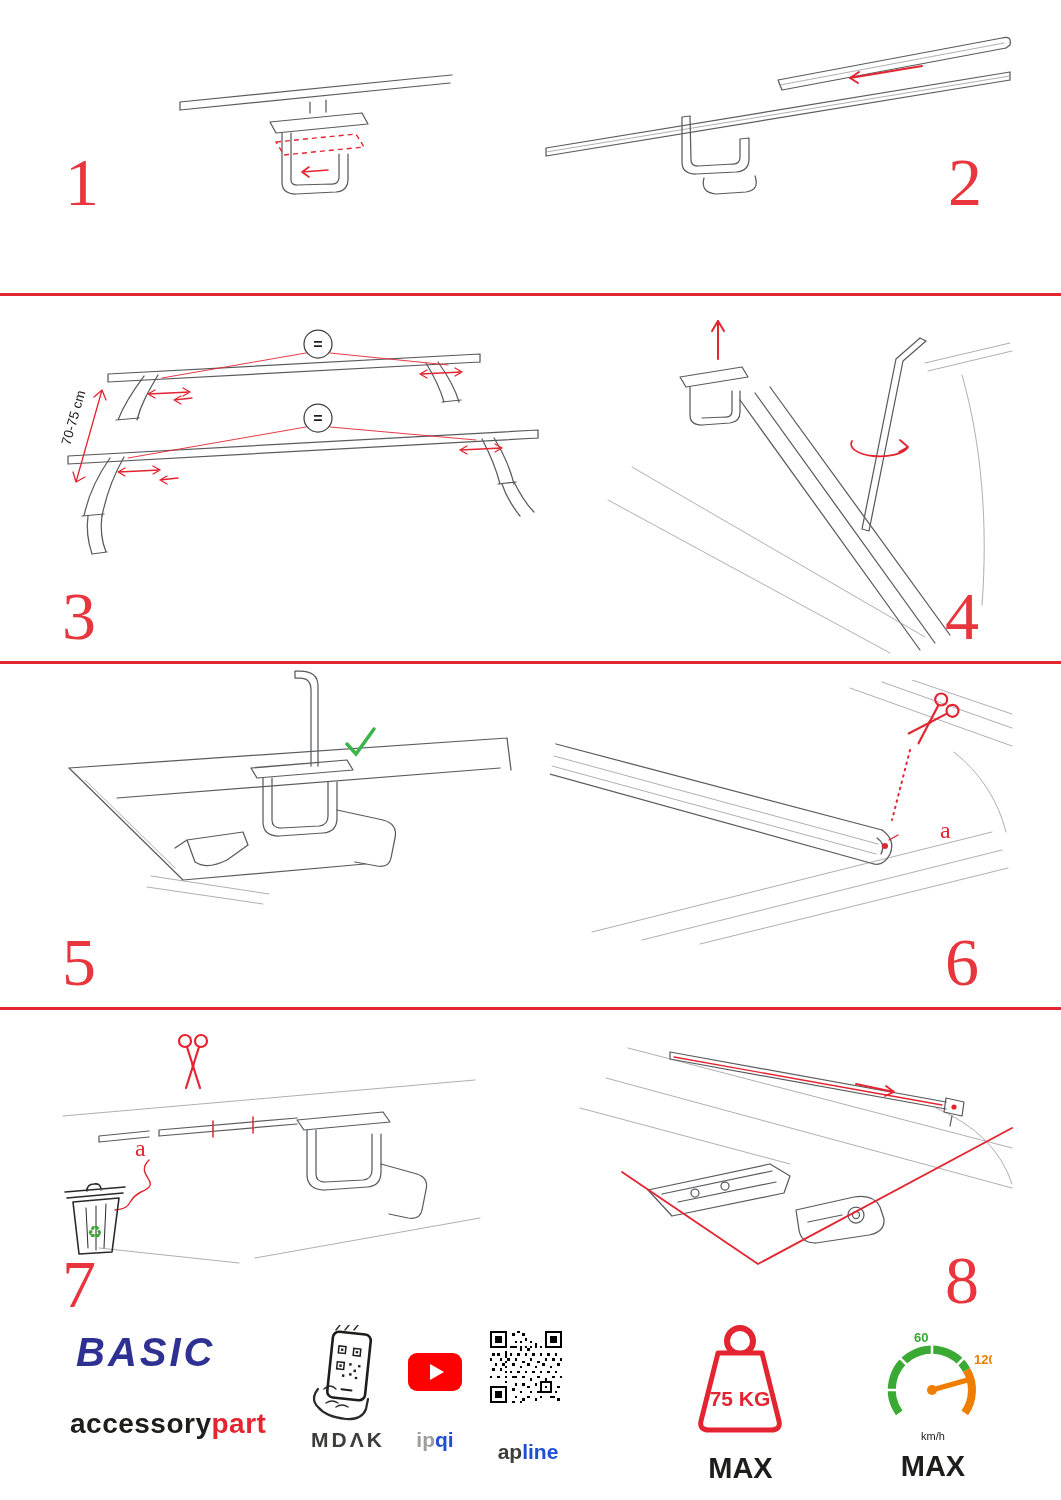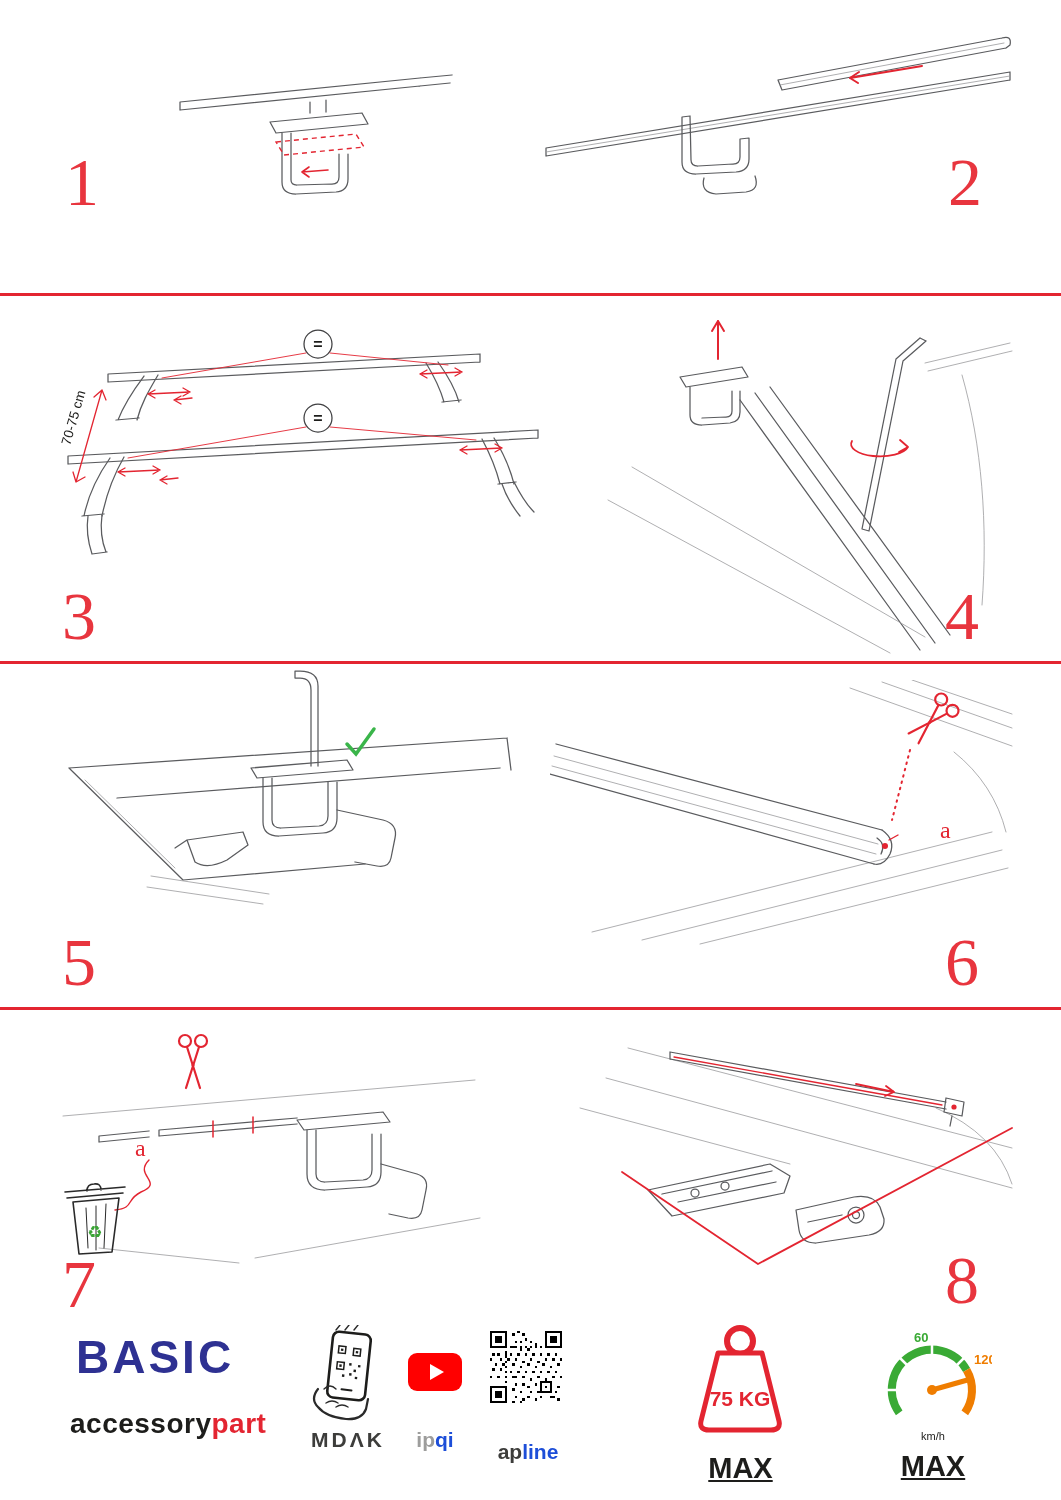--- a/index.html
+++ b/index.html
@@ -23,32 +23,32 @@
   .red-dots { stroke:#e32531; fill:none; stroke-width:2; stroke-dasharray:1.5 5; stroke-linecap:round; }
   .ink { stroke:#2a2a2a; stroke-width:1.6; fill:none; stroke-linecap:round; stroke-linejoin:round; }
   .eqtxt { font-family:"Liberation Sans", sans-serif; font-size:16px; font-weight:bold; fill:#1d1d1b; }
   .dimtxt { font-family:"Liberation Sans", sans-serif; font-size:13.5px; fill:#1d1d1b; }
   .atxt { font-family:"Liberation Serif", serif; font-size:24px; fill:#e32531; }
   .rectxt { font-family:"DejaVu Sans", sans-serif; font-size:17px; fill:#3aa435; }
 
   
   .footer { position:absolute; left:0; top:1320px; width:1061px; height:180px; }
   .brand {
-    position:absolute; left:76px; top:10px; font-size:46px; font-weight:700;
-    letter-spacing:3px; color:#2e3192; font-family:"Liberation Sans", sans-serif;
+    position:absolute; left:76px; top:10px; font-size:40px; font-weight:700;
+    letter-spacing:3px; color:#2e3192; font-family:"Liberation Sans", sans-serif;font-style:italic;
   }
   .subbrand { position:absolute; left:70px; top:88px; font-size:28px; font-weight:700; color:#1d1d1b; letter-spacing:0.5px; }
   .subbrand .red-t { color:#e32531; }
   .logo-text { position:absolute; text-align:center; font-size:21px; font-weight:700; color:#3d3d3b; }
   .mdak { left:296px; top:108px; width:104px; letter-spacing:3px; }
   .ipqi  { left:398px; top:108px; width:74px; }
   .apline{ left:482px; top:120px; width:92px; }
   .gray-t { color:#9d9d9c; }
   .red-t { color:#1d4ed8; }
-  .max-label { position:absolute; text-align:center; font-size:29px; font-weight:700; color:#1d1d1b;text-decoration:underline; }
+  .max-label { position:absolute; text-align:center; font-size:29px; font-weight:700; color:#1d1d1b; }
   .weight-max { left:683px; top:132px; width:115px; }
   .speed-max  { left:874px; top:130px; width:118px; }
   .kmh { position:absolute; left:874px; top:110px; width:118px; text-align:center; font-size:11px; color:#1d1d1b; }
   .weighttxt { font-family:"Liberation Sans", sans-serif; font-size:21px; font-weight:bold; fill:#e32531; }
   .gauge60 { font-family:"Liberation Sans", sans-serif; font-size:13px; font-weight:bold; fill:#3aaa35; }
   .gauge120 { font-family:"Liberation Sans", sans-serif; font-size:13px; font-weight:bold; fill:#ef7d00; }
 </style>
 </head>
 <body>
 

